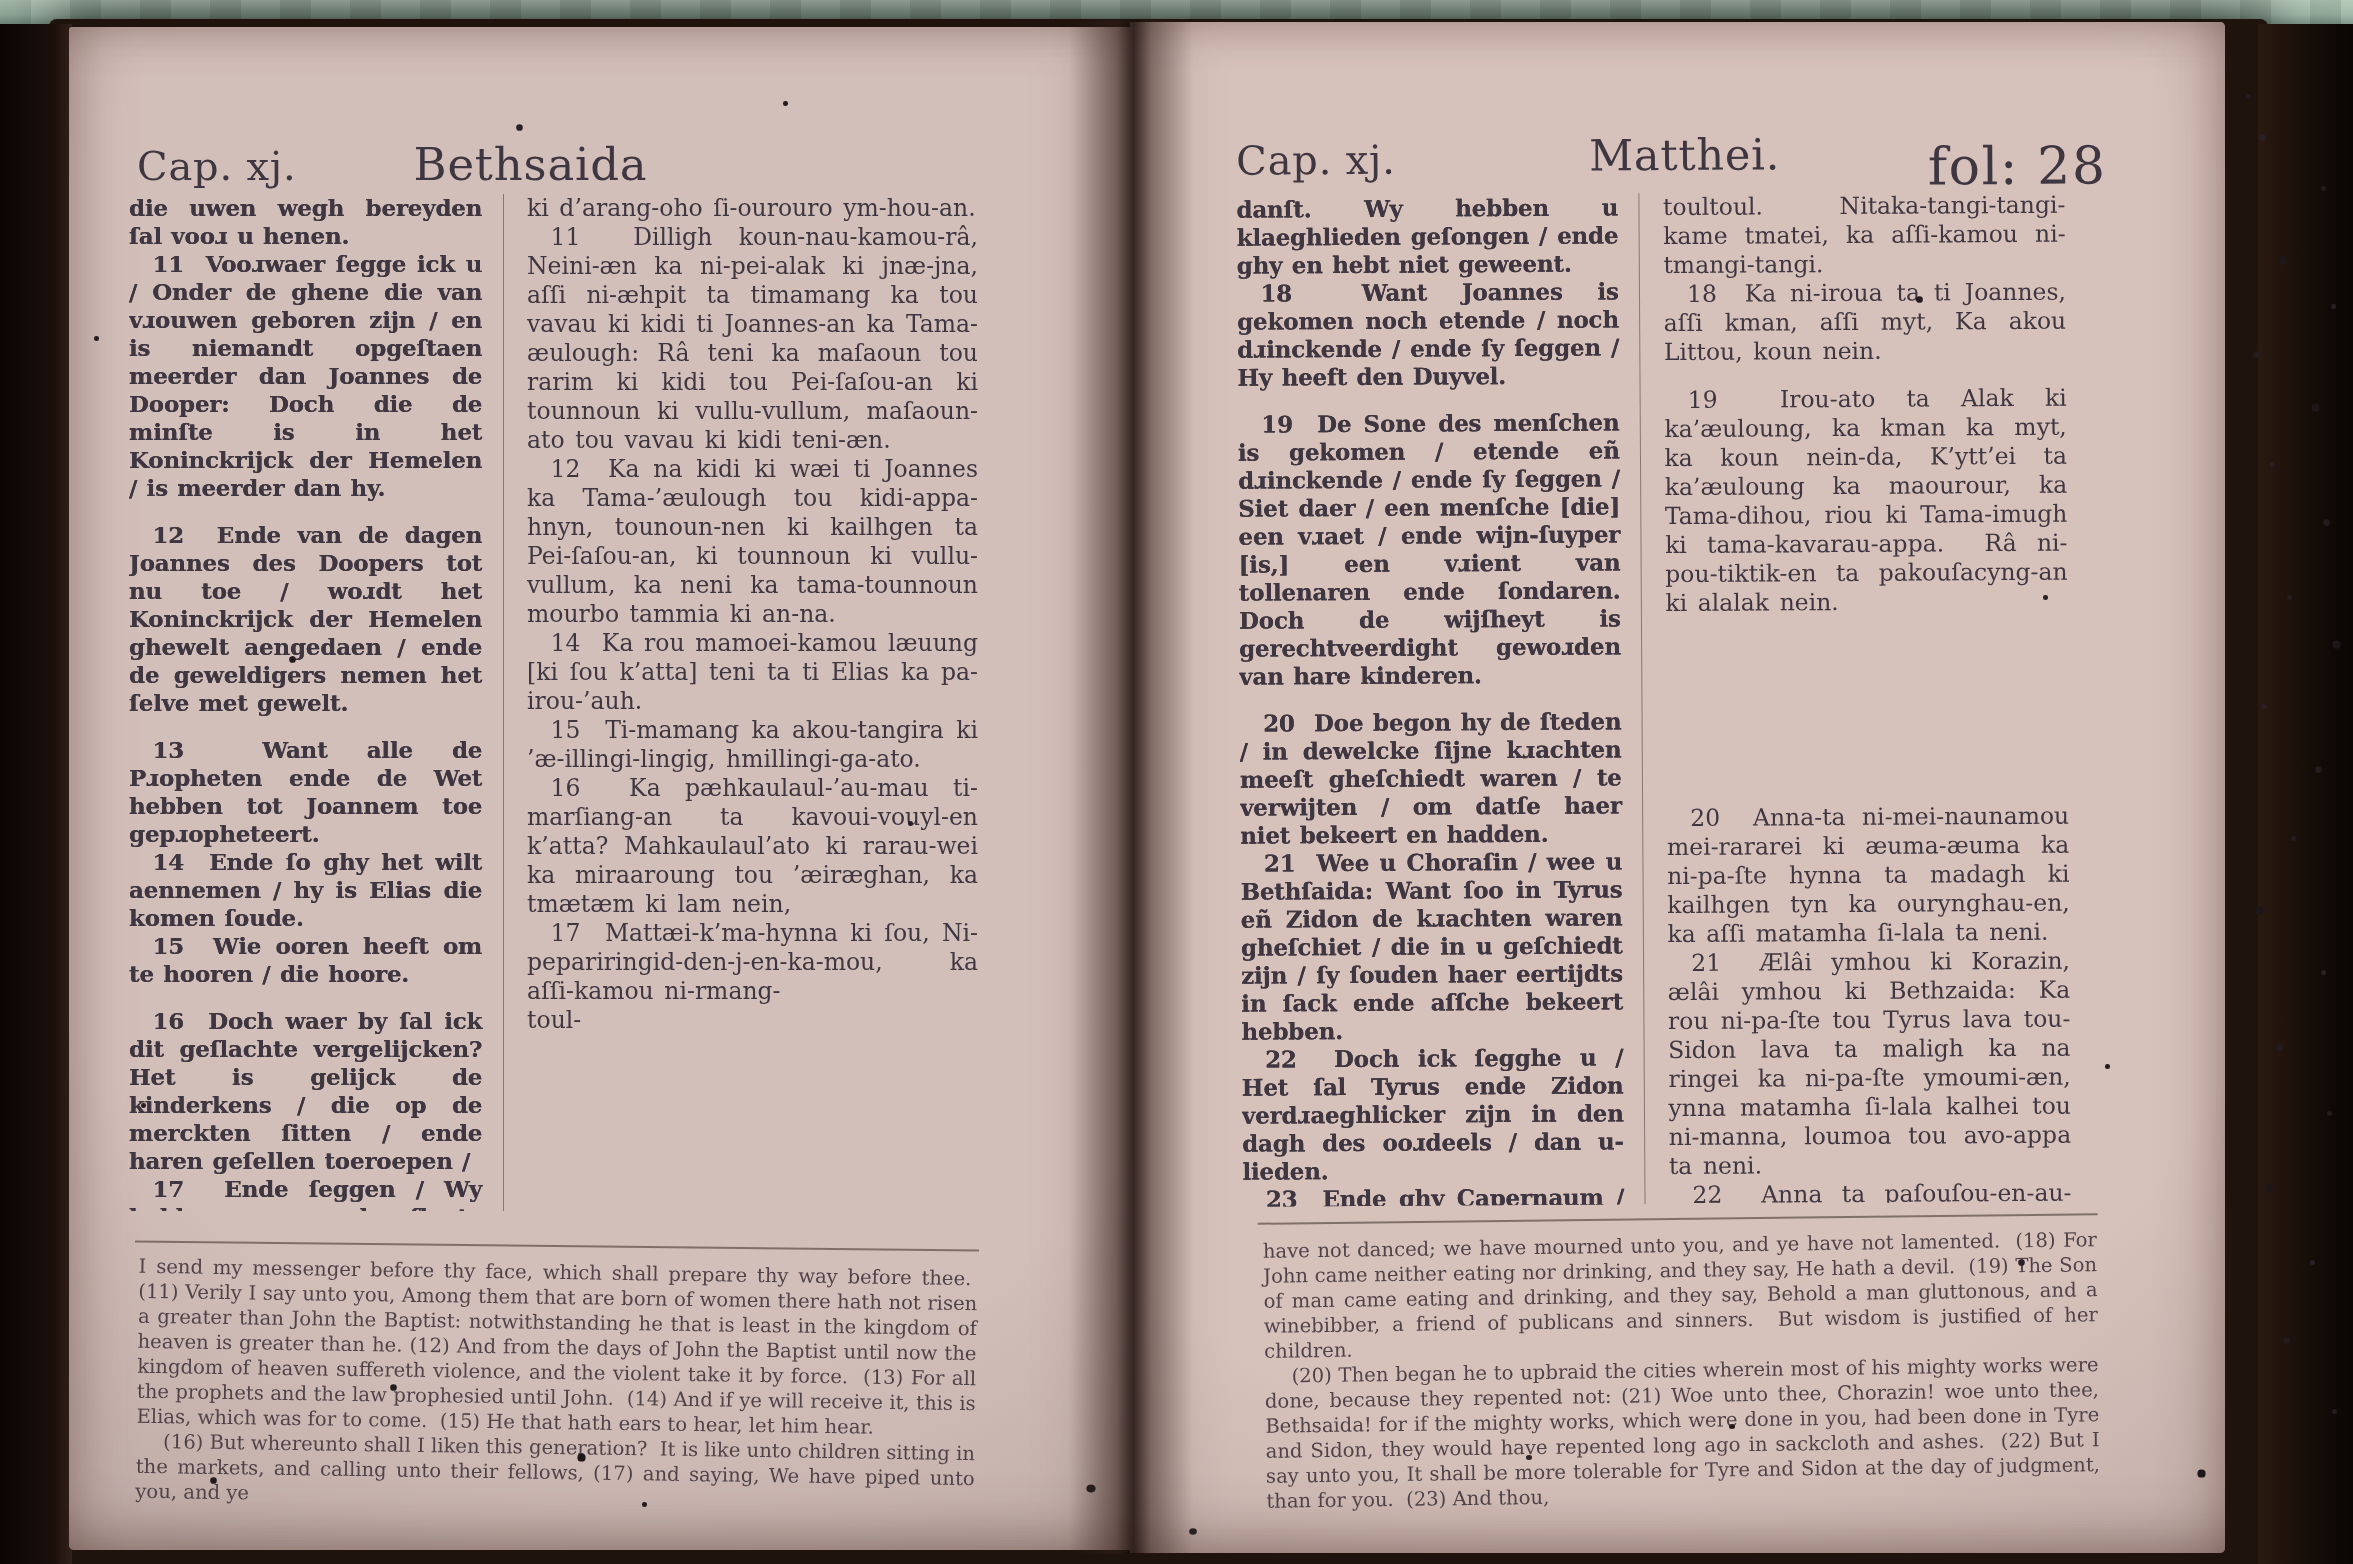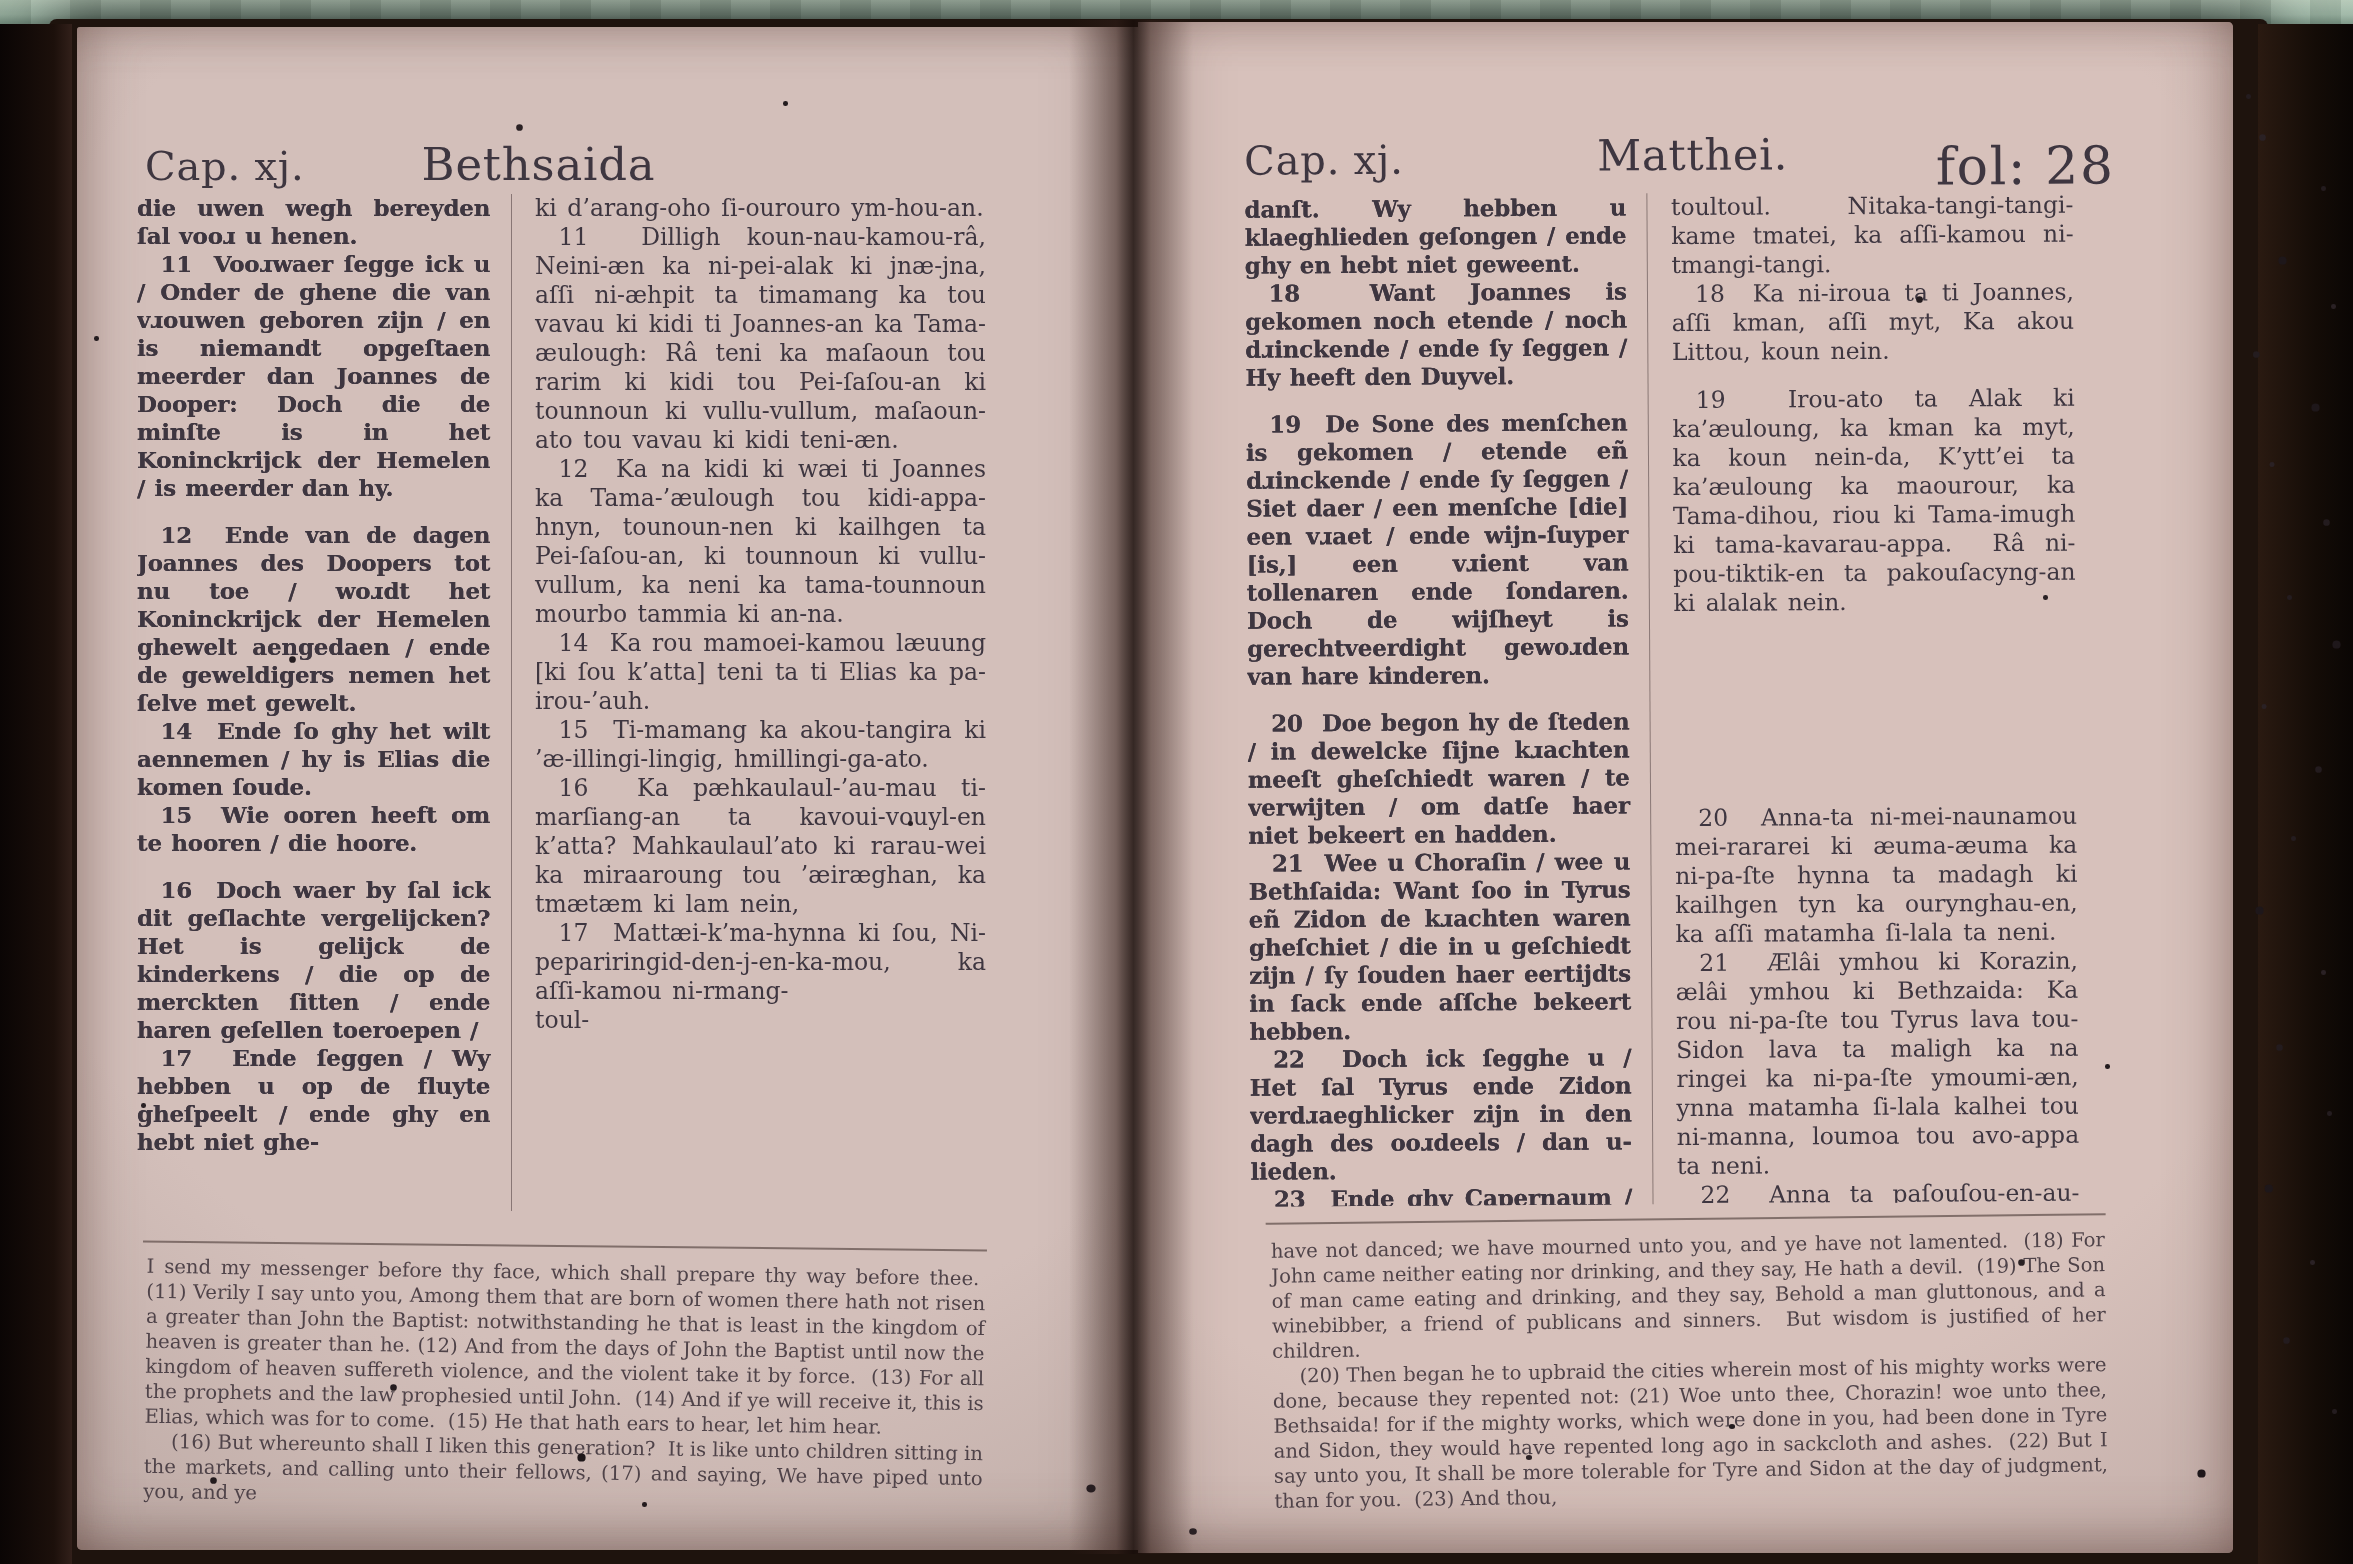--- a/index.html
+++ b/index.html
@@ -14,21 +14,21 @@
 
   
   .edge-left{position:absolute;left:0;top:23.5px;width:72px;height:1542px;
          background:linear-gradient(90deg,#0a0504,#1c100b 75%,#32201a);}
   .edge-right{position:absolute;left:2258px;top:23.5px;width:95px;height:1542px;
          background:linear-gradient(90deg,#2a1a11,#140c07 60%,#0a0604);}
   .book{position:absolute;left:49px;top:19px;width:2219px;height:1546px;
          background:#1e130d;border-radius:7.8px;box-shadow:0 0 63px rgba(0,0,0,.85);}
 
   
-  .page{position:absolute;overflow:hidden;margin-left:8px;}
+  .page{position:absolute;overflow:hidden;}
   .page.left{left:69px;top:27px;width:1061px;height:1523px;
      background:
        radial-gradient(ellipse 120% 90% at 55% 38%, var(--page) 0%, var(--page) 55%, #bfaca7 80%, #a3908c 96%);
      box-shadow:inset 39px 0 55px -31px rgba(95,65,58,.40),
                 inset -55px 0 70px -39px rgba(70,45,40,.55),
                 inset 0 -47px 63px -39px rgba(85,58,52,.45),
                 inset 0 35px 47px -35px rgba(100,72,64,.35);
      border-radius:3.1px 0 0 4.7px;}
   .page.right{left:1130px;top:22px;width:1095px;height:1531px;
      background:
@@ -120,20 +120,21 @@
     <div class="page-inner">
       <div class="hdr">
         <span class="cap">Cap. xj.</span>
         <span class="title">Bethsaida</span>
       </div>
       <div class="cols">
         <div class="col dutch">
             <p class="cont">die uwen wegh bereyden ſal vooɹ u henen.</p>
             <p class="verse">11&nbsp;&nbsp;Vooɹwaer ſegge ick u / Onder de ghene die van vɹouwen geboren zijn / en is niemandt opgeſtaen meerder dan Joannes de Dooper: Doch die de minſte is in het Koninckrijck der Hemelen / is meerder dan hy.</p>
             <p class="verse gap">12&nbsp;&nbsp;Ende van de dagen Joannes des Doopers tot nu toe / woɹdt het Koninckrijck der Hemelen ghewelt aengedaen / ende de geweldigers nemen het ſelve met gewelt.</p>
+            <p class="verse gap">13&nbsp;&nbsp;Want alle de Pɹopheten ende de Wet hebben tot Joannem toe gepɹopheteert.</p>
             <p class="verse">14&nbsp;&nbsp;Ende ſo ghy het wilt aennemen / hy is Elias die komen ſoude.</p>
             <p class="verse">15&nbsp;&nbsp;Wie ooren heeft om te hooren / die hoore.</p>
             <p class="verse gap">16&nbsp;&nbsp;Doch waer by ſal ick dit geſlachte vergelijcken? Het is gelijck de kinderkens / die op de merckten ſitten / ende haren geſellen toeroepen /</p>
             <p class="verse">17&nbsp;&nbsp;Ende ſeggen / Wy hebben u op de fluyte gheſpeelt / ende ghy en hebt niet ghe-</p>
           </div>
         <div class="col formosan">
             <p class="cont">ki d’arang-oho ſi-ourouro ym-hou-an.</p>
             <p class="verse">11&nbsp;&nbsp;Dilligh koun-nau-kamou-râ, Neini-æn ka ni-pei-alak ki jnæ-jna, aſſi ni-æhpit ta timamang ka tou vavau ki kidi ti Joannes-an ka Tama-æulough: Râ teni ka maſaoun tou rarim ki kidi tou Pei-ſaſou-an ki tounnoun ki vullu-vullum, maſaoun-ato tou vavau ki kidi teni-æn.</p>
             <p class="verse">12&nbsp;&nbsp;Ka na kidi ki wæi ti Joannes ka Tama-’æulough tou kidi-appa-hnyn, tounoun-nen ki kailhgen ta Pei-ſaſou-an, ki tounnoun ki vullu-vullum, ka neni ka tama-tounnoun mourbo tammia ki an-na.</p>
             <p class="verse">14&nbsp;&nbsp;Ka rou mamoei-kamou læuung [ki ſou k’atta] teni ta ti Elias ka pa-irou-’auh.</p>

